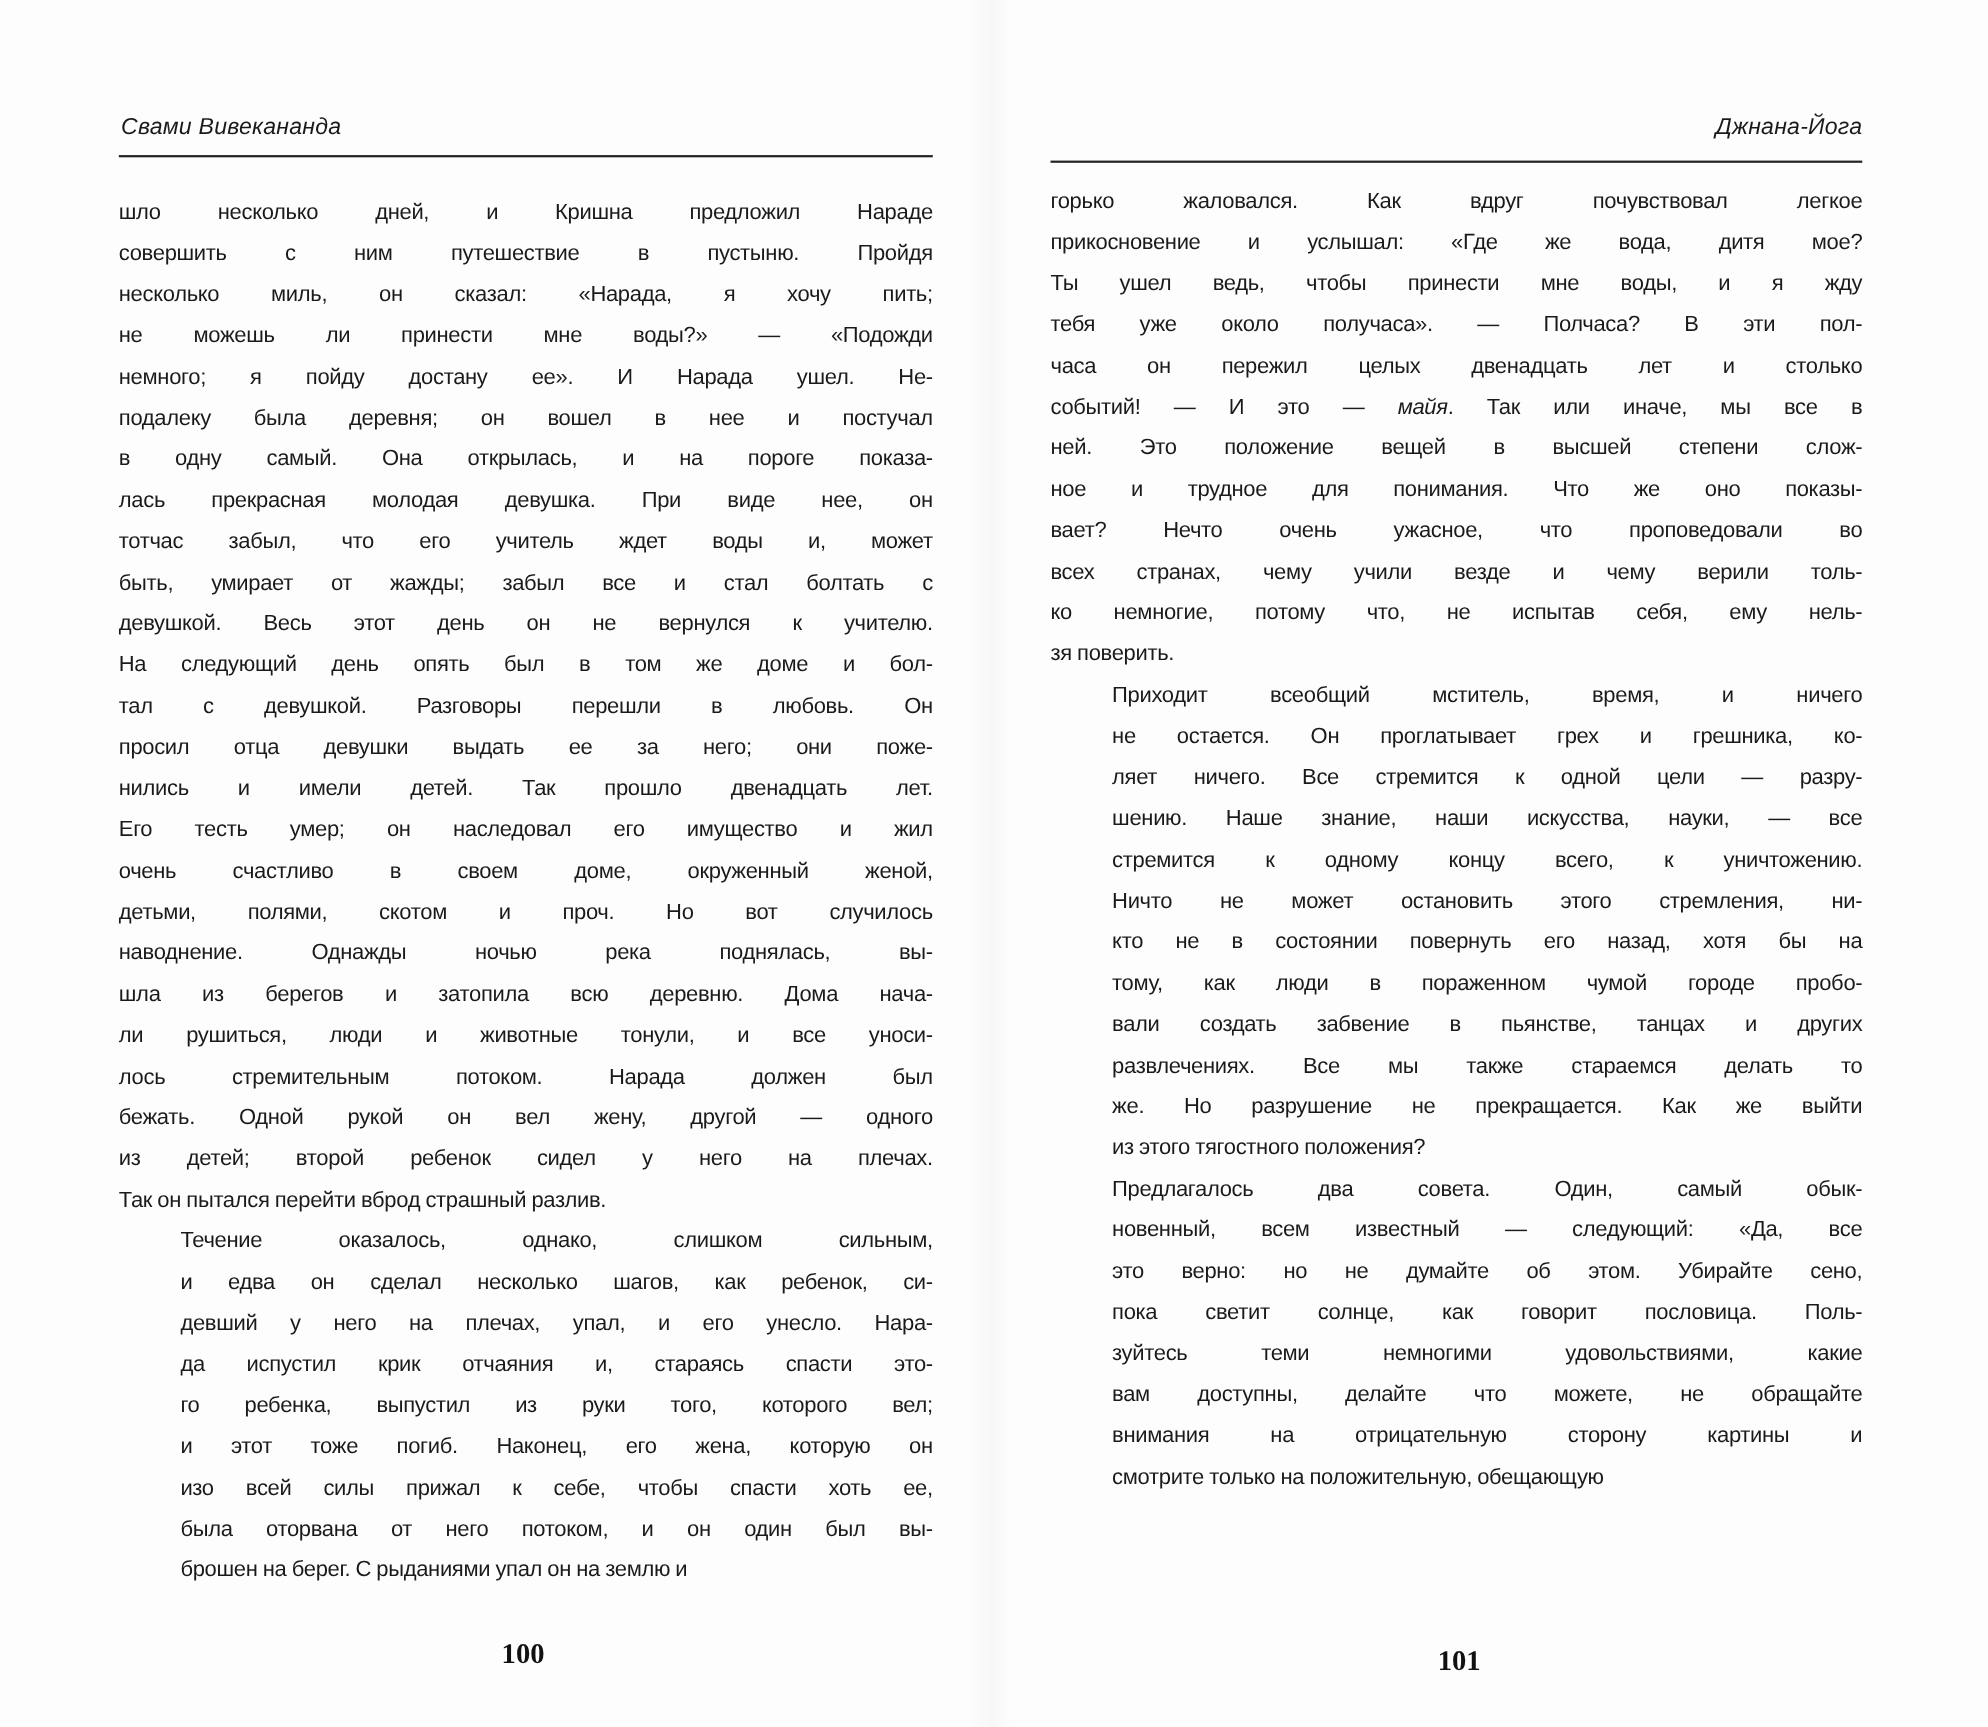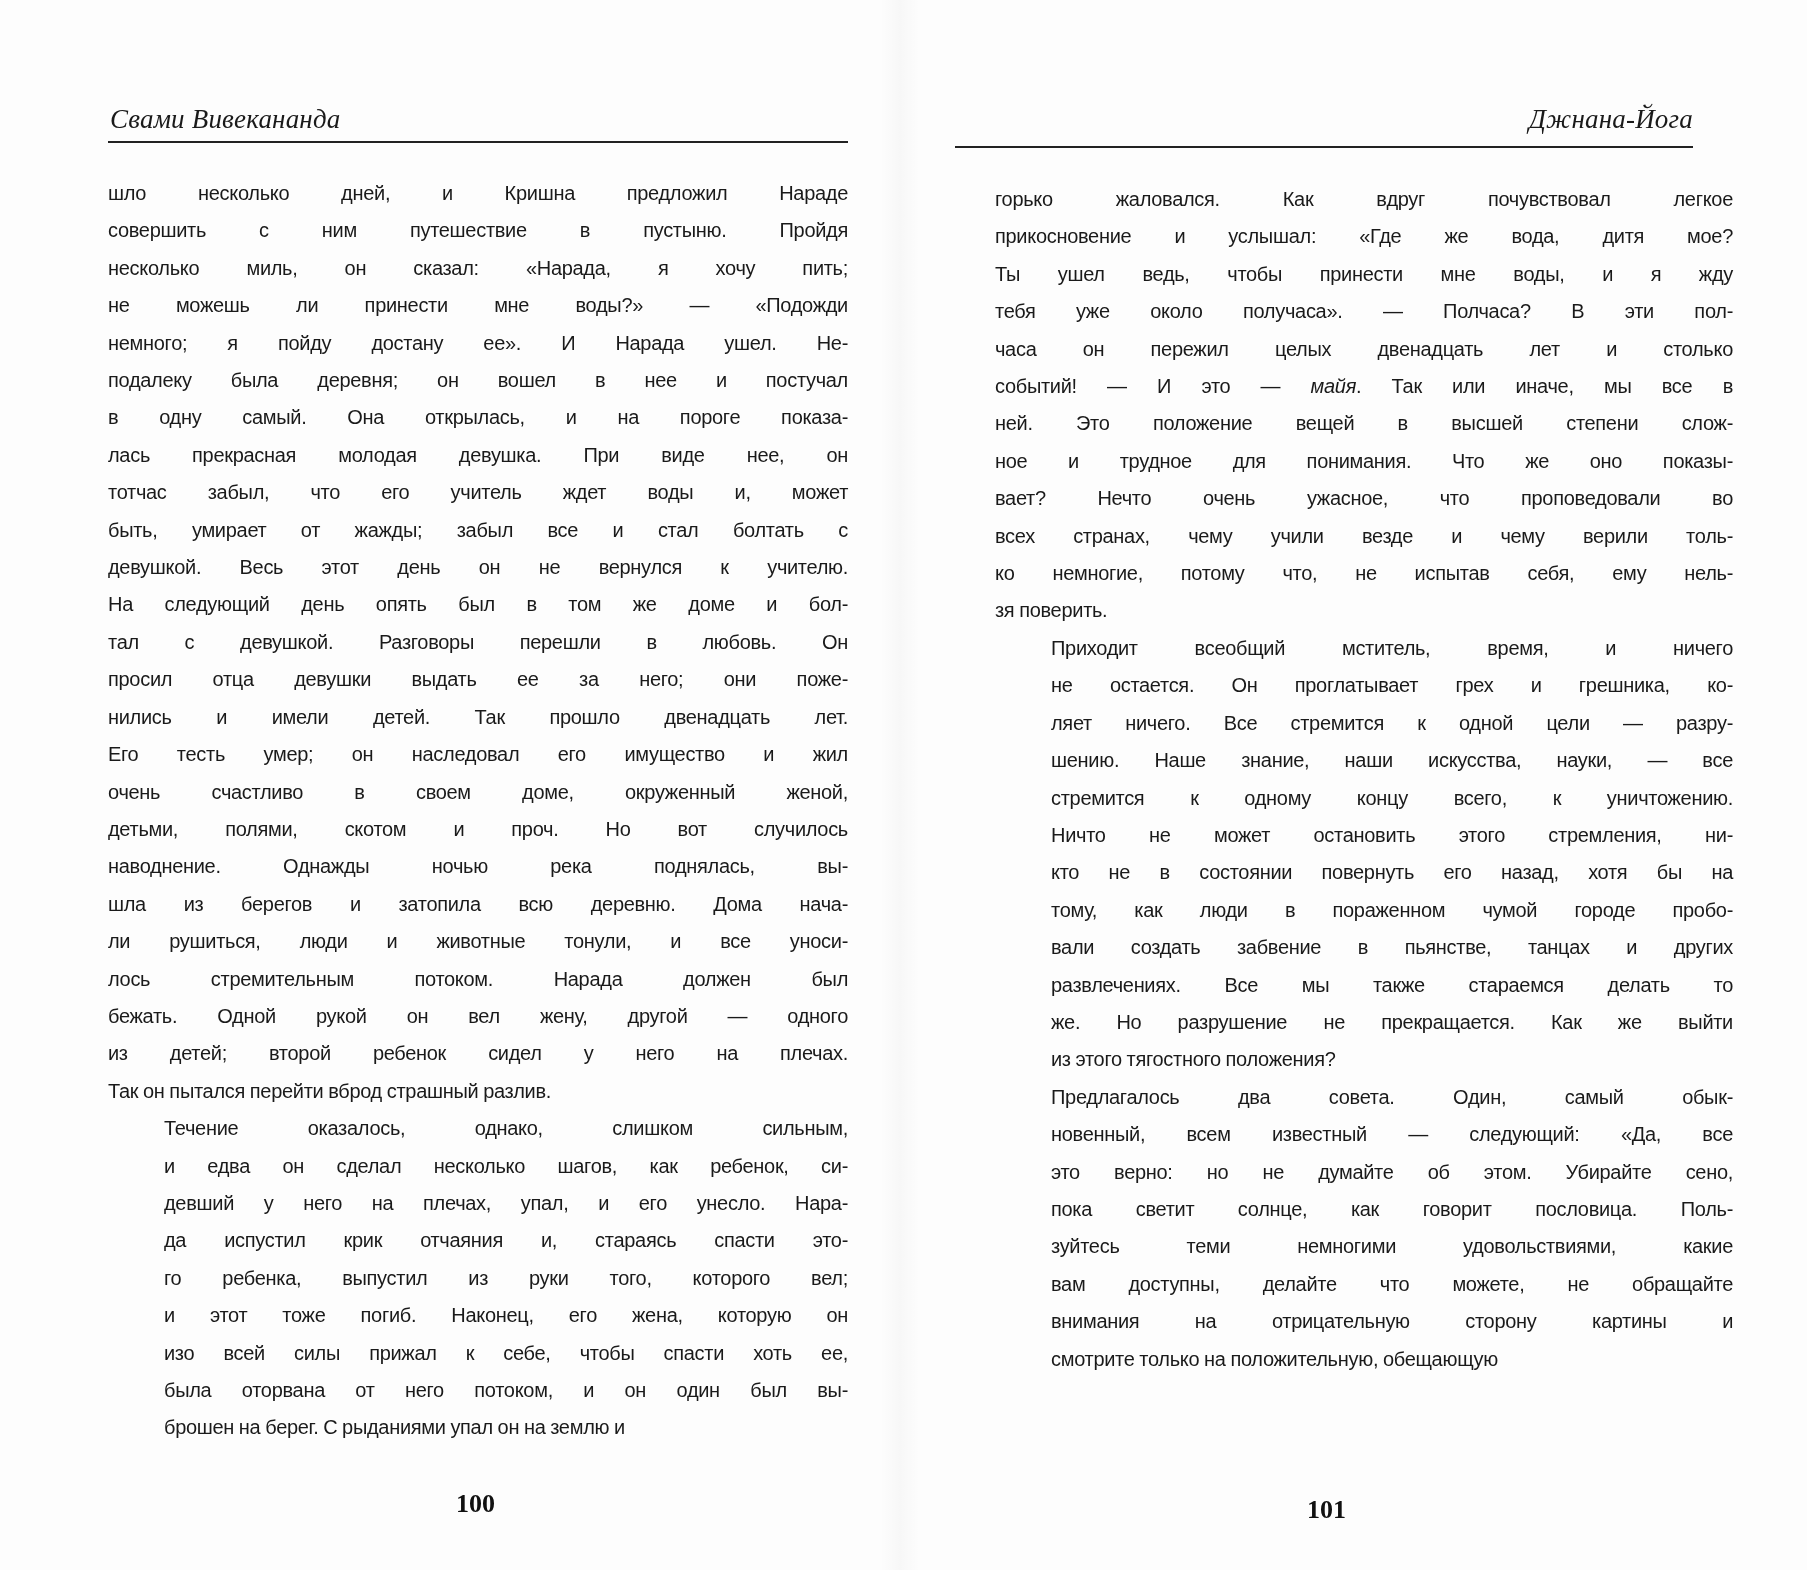--- a/index.html
+++ b/index.html
@@ -14,23 +14,23 @@
   .page {
     position: absolute;
     top: 0;
   }
   .page.left { left: 108px; width: 740px; }
   .page.right { left: 955px; width: 738px; }
 
   .running-head {
     position: absolute;
     top: 104px;
-    font-family: Liberation Serif, serif;
+    font-family: Liberation Sans, sans-serif;
     font-style: italic;
-    font-size: 27px;
+    font-size: 21px;
     color: #1a1a1a;
     letter-spacing: 0.2px;
   }
   .page.left .running-head { left: 2px; }
   .page.right .running-head { right: 0; }
 
   .head-rule {
     position: absolute;
     top: 141px;
     left: 0;
@@ -44,21 +44,21 @@
     position: absolute;
     left: 0;
     width: 100%;
     font-size: 20px;
     line-height: 37.4px;
     text-align: justify;
     letter-spacing: -0.3px;
     word-spacing: -0.5px;
   }
   .page.left .text-block { top: 175px; }
-  .page.right .text-block { top: 181px; margin-left: 40px; }
+  .page.right .text-block { top: 165px; }
 
   .text-block p { margin: 0; }
   .text-block p.indent { text-indent: 56px; }
   .line { display: block; text-align-last: justify; white-space: nowrap; }
   .line.last { text-align-last: left; }
   em { font-style: italic; }
 
   .folio {
     position: absolute;
     top: 1489px;

